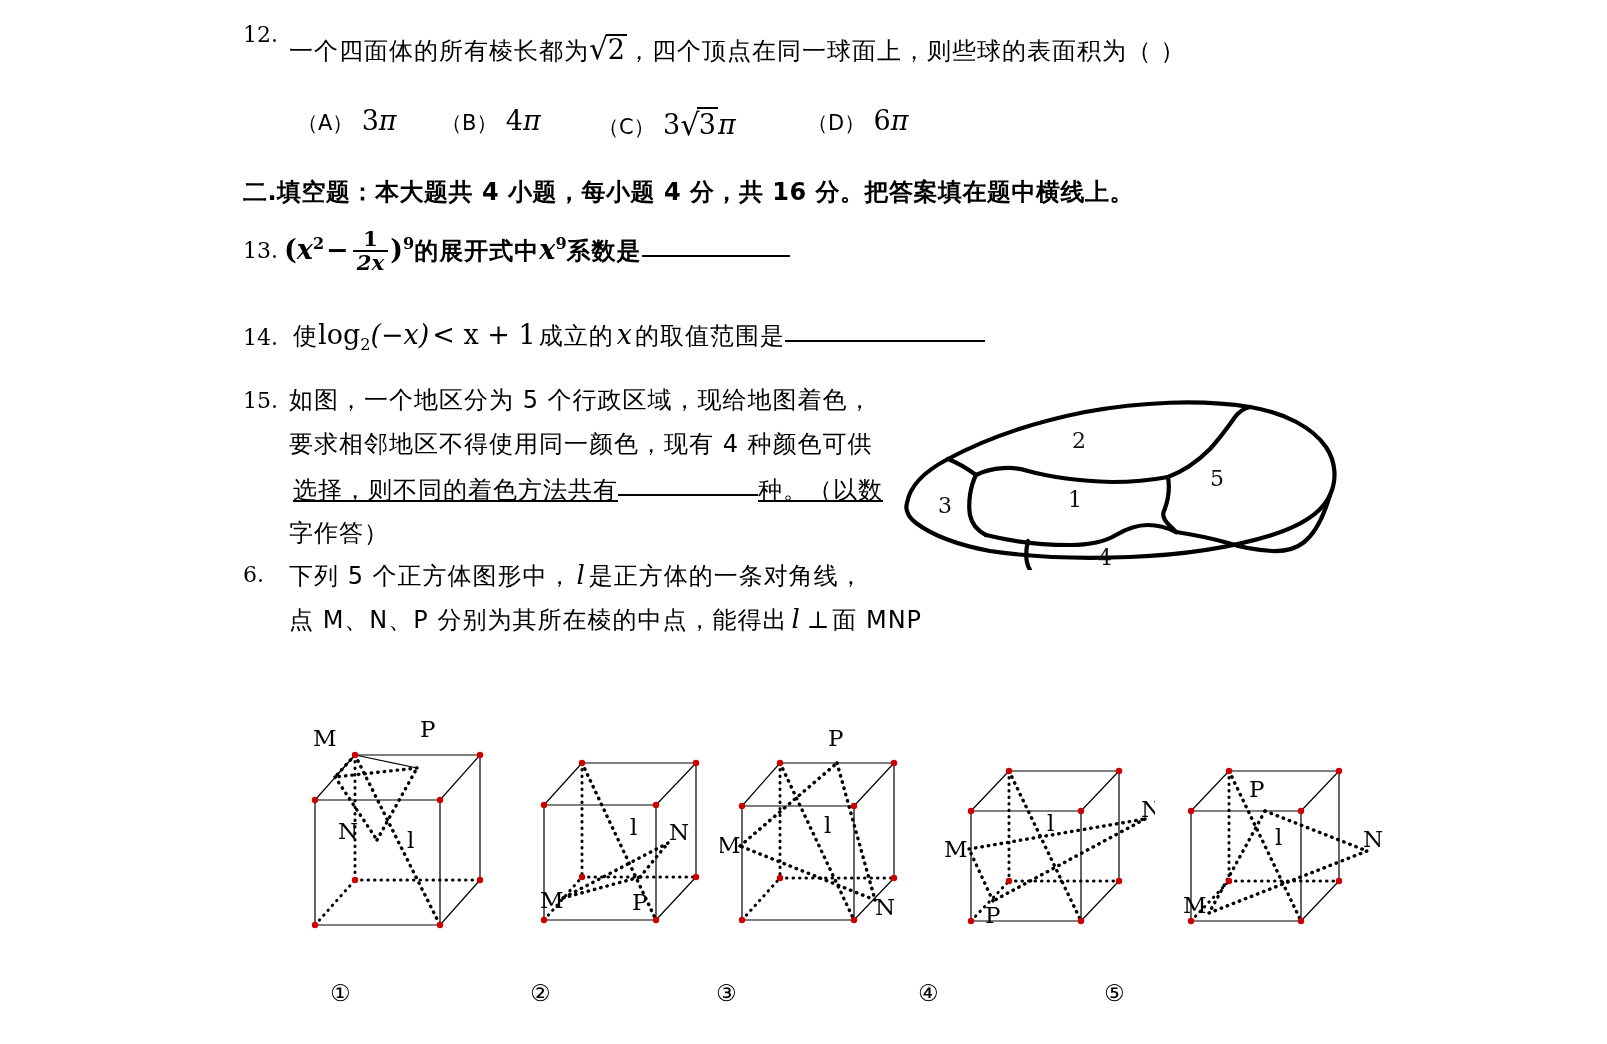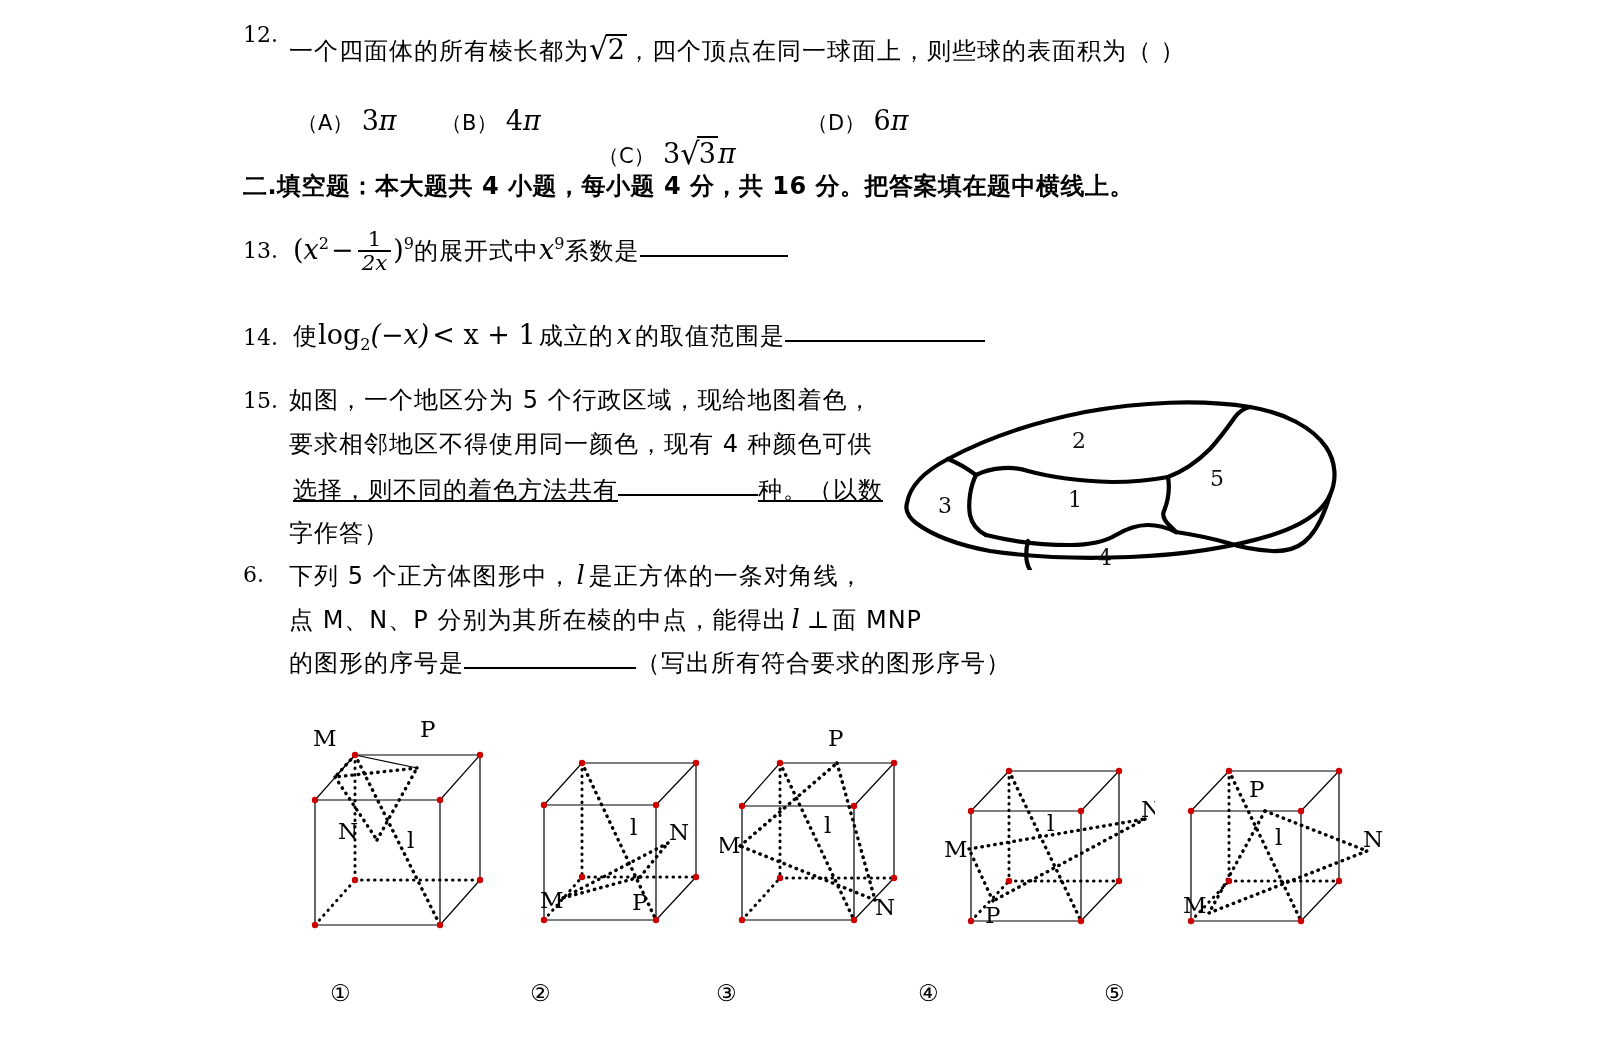--- a/index.html
+++ b/index.html
@@ -130,33 +130,33 @@
   </div>
 
   <div class="opt" style="left:297px; top:105px;">
     <span class="optlabel">（A）</span>
     <span class="mathup">3</span><span class="mathit">π</span>
   </div>
   <div class="opt" style="left:441px; top:105px;">
     <span class="optlabel">（B）</span>
     <span class="mathup">4</span><span class="mathit">π</span>
   </div>
-  <div class="opt" style="left:598px; top:105px;margin-top:29px;">
+  <div class="opt" style="left:598px; top:105px;">
     <span class="optlabel">（C）</span>
     <span class="mathup">3</span><span class="sqrt mathup"><span class="rad">√</span><span class="bar">3</span></span><span class="mathit">π</span>
   </div>
   <div class="opt" style="left:779px; top:105px;margin-left:28px;">
     <span class="optlabel">（D）</span>
     <span class="mathup">6</span><span class="mathit">π</span>
   </div>
 
-  <div class="sect-head" style="left:243px; top:170px;text-align:right;">二.填空题：本大题共 4 小题，每小题 4 分，共 16 分。把答案填在题中横线上。</div>
+  <div class="sect-head" style="left:243px; top:176px;text-align:right;">二.填空题：本大题共 4 小题，每小题 4 分，共 16 分。把答案填在题中横线上。</div>
 
   <div class="qnum" style="left:243px; top:238px;">13.</div>
-  <div class="qline" style="left:293px; top:228px; font-size:26px;">
+  <div class="qline" style="left:284px; top:228px; font-size:26px;font-weight:bold;">
     <span class="mathup">(</span><span class="mathit">x</span><sup class="expup">2</sup><span class="mathup" style="padding:0 2px;">−</span><span class="frac mathup"><span class="num">1</span><span class="den">2x</span></span><span class="mathup">)</span><sup class="expup">9</sup><span class="cn">的展开式中</span><span class="mathit">x</span><sup class="expup">9</sup><span class="cn">系数是</span><span class="blank-line" style="width:148px;"></span>
   </div>
 
   <div class="qnum" style="left:243px; top:325px;">14.</div>
   <div class="qline" style="left:293px; top:321px; font-size:26px;">
     <span class="cn">使</span><span class="mathup">log</span><sub class="sb">2</sub><span class="mathit">(−x)</span><span class="mathup" style="padding:0 3px;">&lt; x + 1</span><span class="cn">成立的</span><span class="mathit" style="padding:0 3px;">x</span><span class="cn">的取值范围是</span><span class="blank-line" style="width:200px;"></span>
   </div>
 
   <div class="qnum" style="left:243px; top:388px;">15.</div>
   <div class="qline cn" style="left:289px; top:388px;text-align:right;">如图，一个地区分为 5 个行政区域，现给地图着色，</div>
@@ -198,23 +198,20 @@
       <text x="330" y="101" font-family="DejaVu Serif, Liberation Serif, serif" font-size="22" fill="#111">5</text>
     </svg>
   </div>
 
   <div class="qnum" style="left:243px; top:562px;">6.</div>
   <div class="qline" style="left:289px; top:562px;">
     <span class="cn">下列 5 个正方体图形中，</span><span class="mathit" style="font-size:26px; padding:0 4px;">l</span><span class="cn">是正方体的一条对角线，</span>
   </div>
   <div class="qline" style="left:289px; top:606px;">
     <span class="cn">点 M、N、P 分别为其所在棱的中点，能得出</span><span class="mathit" style="font-size:26px; padding:0 4px;">l</span><span class="mathup" style="font-size:24px; padding:0 3px;">⊥</span><span class="cn">面 MNP</span>
-  </div>
-  <div class="qline" style="left:289px; top:650px;">
-    <span class="cn">的图形的序号是</span><span class="blank-line" style="width:172px;"></span><span class="cn">（写出所有符合要求的图形序号）</span>
   </div>
 
   <div class="fig" style="left:295px; top:710px; width:205px; height:250px;">
     <svg width="205" height="250" viewBox="0 0 205 250">
       <g stroke="#000000" fill="none">
 
         <g stroke-width="1.2">
           <path d="M20 90 L145 90 L145 215 L20 215 Z"></path>
           <path d="M60 45 L185 45"></path>
           <path d="M185 45 L185 170"></path>

